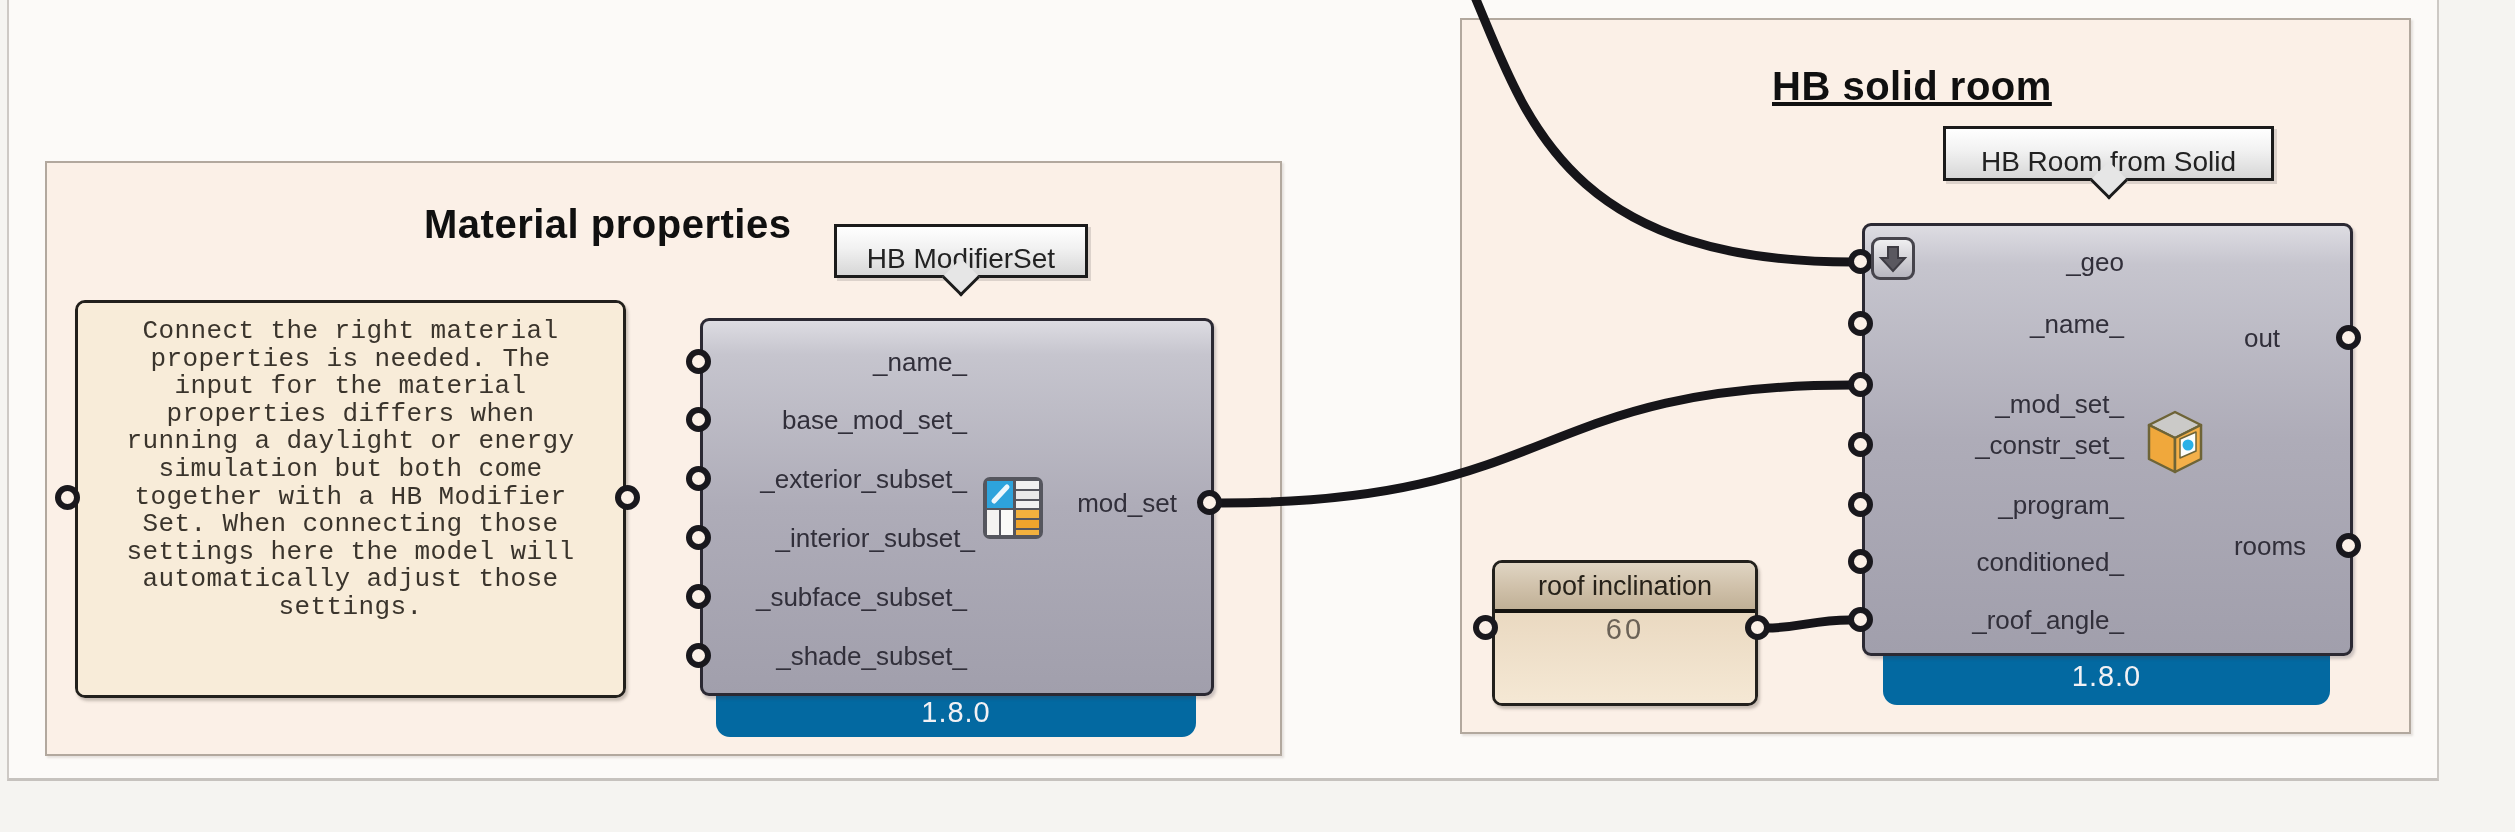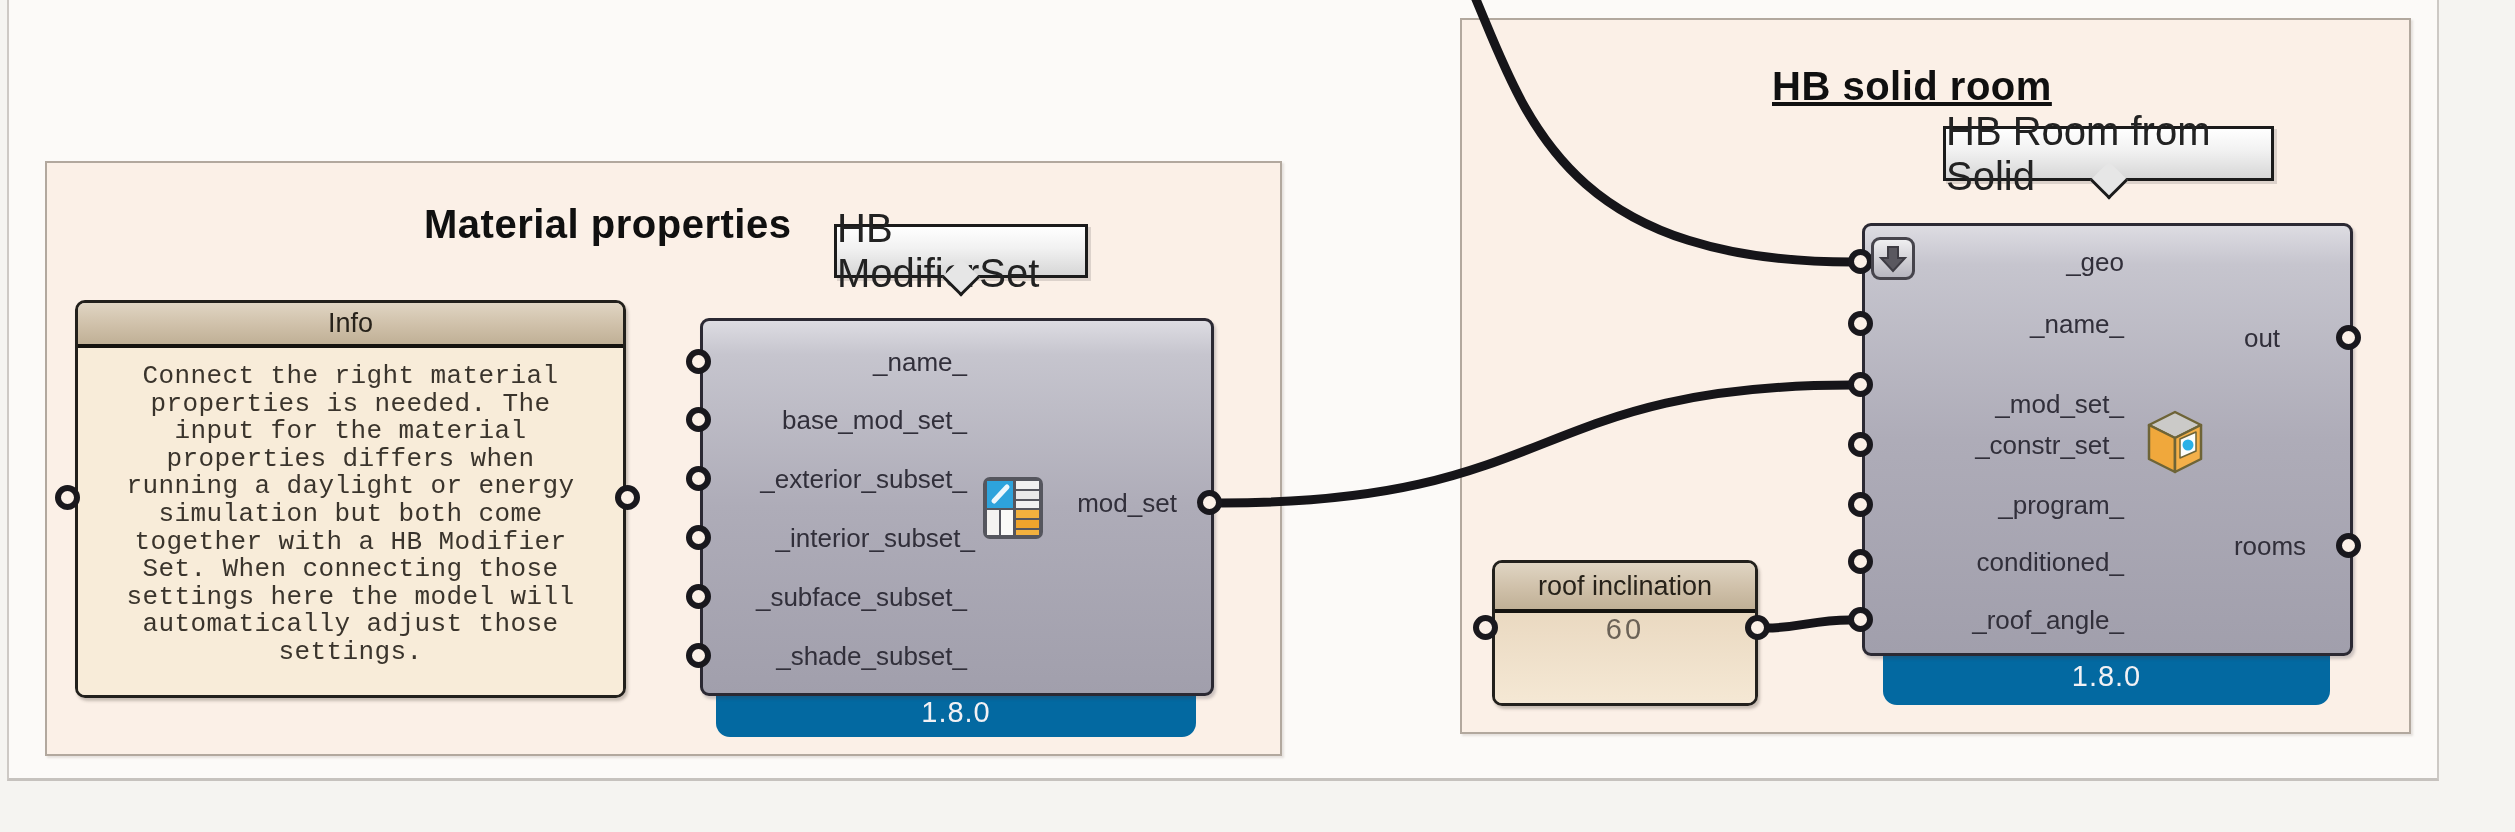--- a/index.html
+++ b/index.html
@@ -44,22 +44,22 @@
   .in-right{transform:translate(-100%,-50%);}
   .out-center{transform:translate(-50%,-50%);}
   .nub{
     position:absolute;z-index:4;width:13px;height:13px;border-radius:50%;
     border:6px solid #19181d;background:#fbf0e7;box-sizing:content-box;
   }
   
   .nametag{
     position:absolute;z-index:5;border:3px solid #1b1b1b;
     background:linear-gradient(180deg,#ffffff 0%,#f1f1f1 45%,#d7d7d7 100%);
-    display:flex;align-items:center;justify-content:center;
-    font-size:40px;color:#222;box-shadow:3px 3px 0 rgba(0,0,0,.12);
+    display:flex;align-items:flex-end;justify-content:center;
+    font-size:28px;color:#222;box-shadow:3px 3px 0 rgba(0,0,0,.12);
   }
   .tag-pointer{
     position:absolute;bottom:-16px;left:50%;width:24px;height:24px;
     transform:translateX(-50%) rotate(45deg);
     background:#e6e6e6;border-right:3px solid #1b1b1b;border-bottom:3px solid #1b1b1b;
   }
   
   .gh-panel{
     position:absolute;z-index:3;border:3px solid #22201c;border-radius:10px;
     box-shadow:2px 3px 3px rgba(80,70,60,.3);overflow:hidden;
@@ -100,21 +100,20 @@
 <div class="group-title" style="left:424px;top:202px;">Material properties</div>
 <div class="group-title" style="left:1772px;top:64px;text-decoration:underline;">HB solid room</div>
 
 <svg class="wires" width="2515" height="832" viewBox="0 0 2515 832">
   <path d="M 1472 -10 C 1524 110, 1560 262, 1852 262" fill="none" stroke="#161519" stroke-width="9" stroke-linecap="round"></path>
   <path d="M 1222 503 C 1560 503, 1528 385, 1852 385" fill="none" stroke="#161519" stroke-width="9" stroke-linecap="round"></path>
   <path d="M 1766 628 C 1800 628, 1812 620, 1850 620" fill="none" stroke="#161519" stroke-width="9" stroke-linecap="round"></path>
 </svg>
 
 <div class="gh-panel" style="left:75px;top:300px;width:545px;height:392px;">
-  <div class="panel-header" style="height:41px;">Info</div>
   <div class="panel-body-info">Connect the right material
 properties is needed. The
 input for the material
 properties differs when
 running a daylight or energy
 simulation but both come
 together with a HB Modifier
 Set. When connecting those
 settings here the model will
 automatically adjust those

